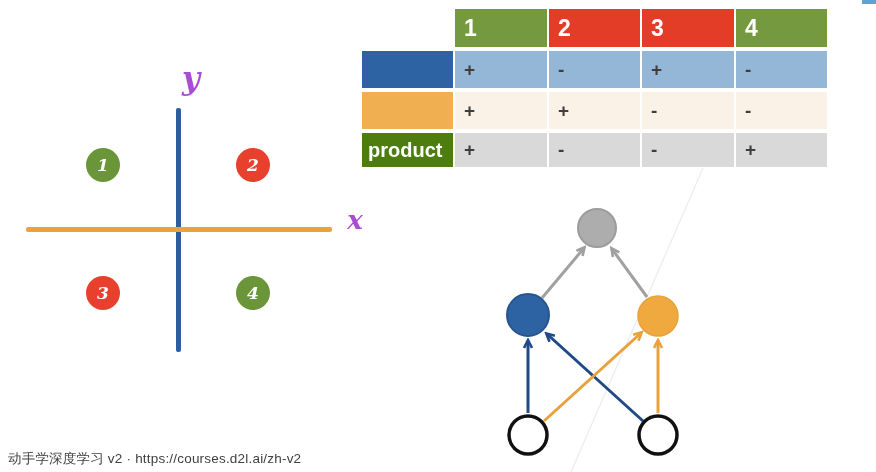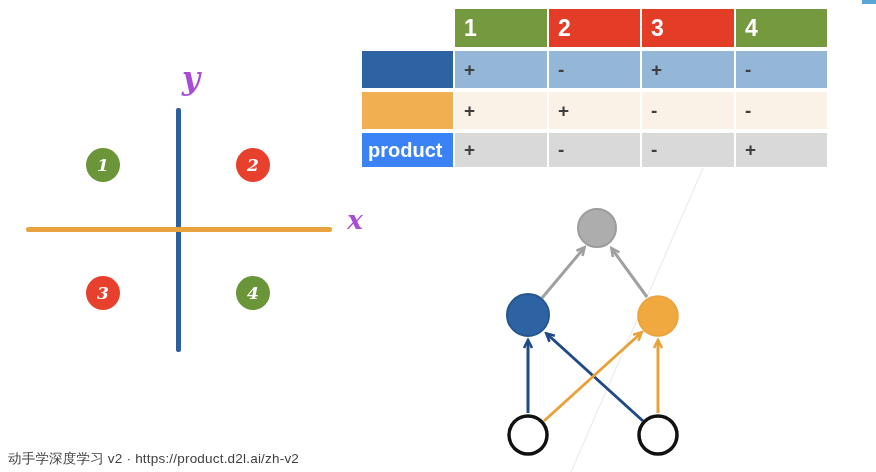--- a/index.html
+++ b/index.html
@@ -65,21 +65,21 @@
     font-weight: bold;
     font-size: 23px;
     line-height: 38px;
     padding-left: 9px;
   }
   .head-green { background: #75993e; }
   .head-red   { background: #e33d28; }
   .swatch-blue   { background: #2d62a3; }
   .swatch-orange { background: #f0b052; }
   .row-label {
-    background: #3b82f6;
+    background: #4d7c0f;
     color: #ffffff;
     font-weight: bold;
     font-size: 20px;
     line-height: 34px;
     padding-left: 6px;
   }
   .sign {
     color: #3e3e3e;
     font-weight: bold;
     font-size: 19px;
@@ -178,17 +178,17 @@
     <line x1="544" y1="421" x2="641" y2="333" stroke="#e8a23c" stroke-width="3" marker-end="url(#arrow-orange)"></line>
     <line x1="658" y1="413" x2="658" y2="341" stroke="#e8a23c" stroke-width="3" marker-end="url(#arrow-orange)"></line>
 
     <circle cx="597" cy="228" r="19" stroke-width="2" fill="#adadad" stroke="#9c9c9c"></circle>
     <circle cx="528" cy="315" r="21" stroke="#27568f" stroke-width="2" fill="#2d62a3"></circle>
     <circle cx="658" cy="316" r="20" stroke="#e9a23b" stroke-width="1.5" fill="#efa93f"></circle>
     <circle cx="528" cy="435" r="19" fill="#ffffff" stroke-width="3.5" stroke="#111111"></circle>
     <circle cx="658" cy="435" r="19" fill="#ffffff" stroke-width="3.5" stroke="#111111"></circle>
   </svg>
 
-  <div class="footer"><span>动手学深度学习 v2</span><span> · </span><span>https://product.d2l.ai/zh-v2</span></div>
+  <div class="footer"><span>动手学深度学习 v2</span><span> · </span><span>https://courses.d2l.ai/zh-v2</span></div>
 
   <div class="top-marker"></div>
 
 </div>
 
 </body></html>

